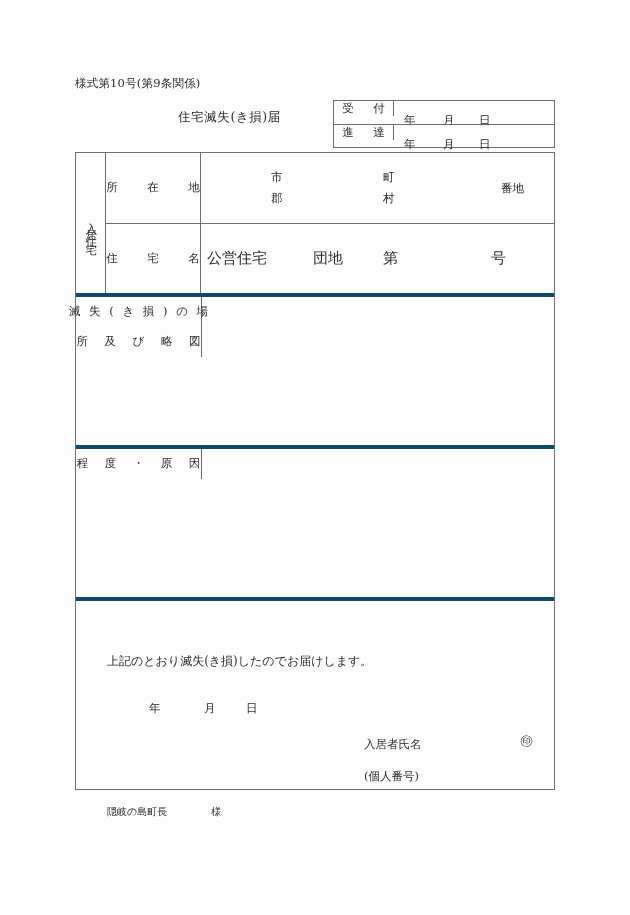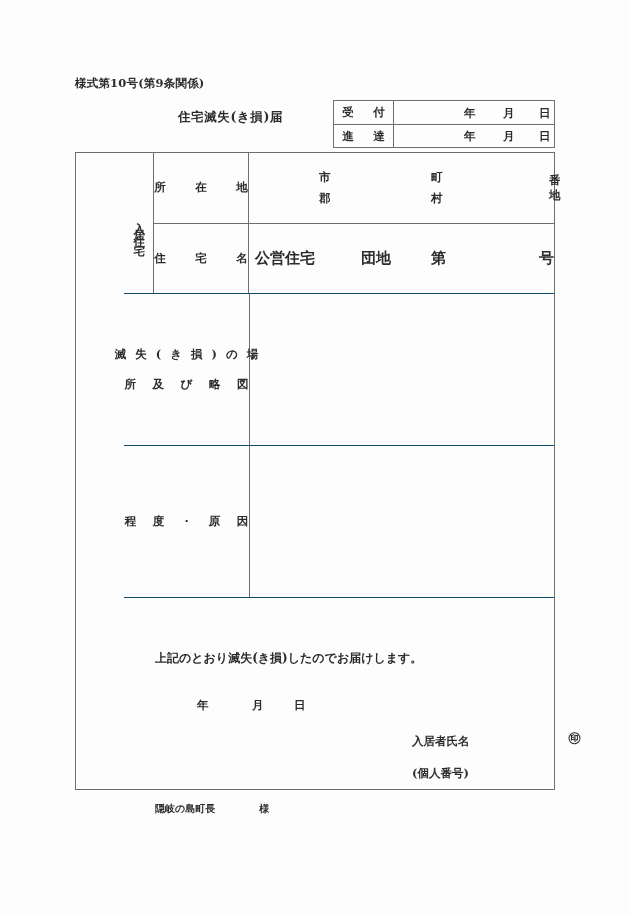--- a/index.html
+++ b/index.html
@@ -12,21 +12,20 @@
     height: 915px;
     position: relative;
     font-family: "DejaVu Serif", "Liberation Serif", serif;
     color: #2b2b2b;
     -webkit-font-smoothing: antialiased;
   }
   .page {
     position: absolute;
     inset: 0;
     background: #fdfdfd;
-    font-weight: bold;
   }
 
   
   .form-no {
     position: absolute;
     left: 75px;
     top: 76px;
     font-size: 11.5px;
     letter-spacing: .2px;
     white-space: nowrap;
@@ -48,20 +47,21 @@
     width: 222px;
     height: 48px;
     border: 1px solid #6e6e6e;
     box-sizing: border-box;
   }
   .receipt-row {
     position: relative;
     height: 50%;
     box-sizing: border-box;
     display: flex;
+    flex-direction: column;
   }
   .receipt-row + .receipt-row { border-top: 1px solid #6e6e6e; }
   .receipt-label {
     width: 60px;
     border-right: 1px solid #6e6e6e;
     box-sizing: border-box;
     display: flex;
     align-items: center;
     justify-content: center;
     font-size: 11.5px;
@@ -89,23 +89,22 @@
     top: 152px;
     width: 480px;
     height: 638px;
     border: 1px solid #6e6e6e;
     box-sizing: border-box;
   }
   .sec {
     position: relative;
     box-sizing: border-box;
     display: flex;
-    margin-left: 48px;
-  }
-  .sec + .sec { border-top: 1px solid #0c4a6e; }
+  }
+  .sec + .sec { border-top: 4px solid #0c4a6e; flex-direction: column; }
 
   
   .sec-dwelling { height: 140px; }
   .vlabel {
     width: 30px;
     border-right: 1px solid #6e6e6e;
     box-sizing: border-box;
     display: flex;
     align-items: center;
     justify-content: center;

